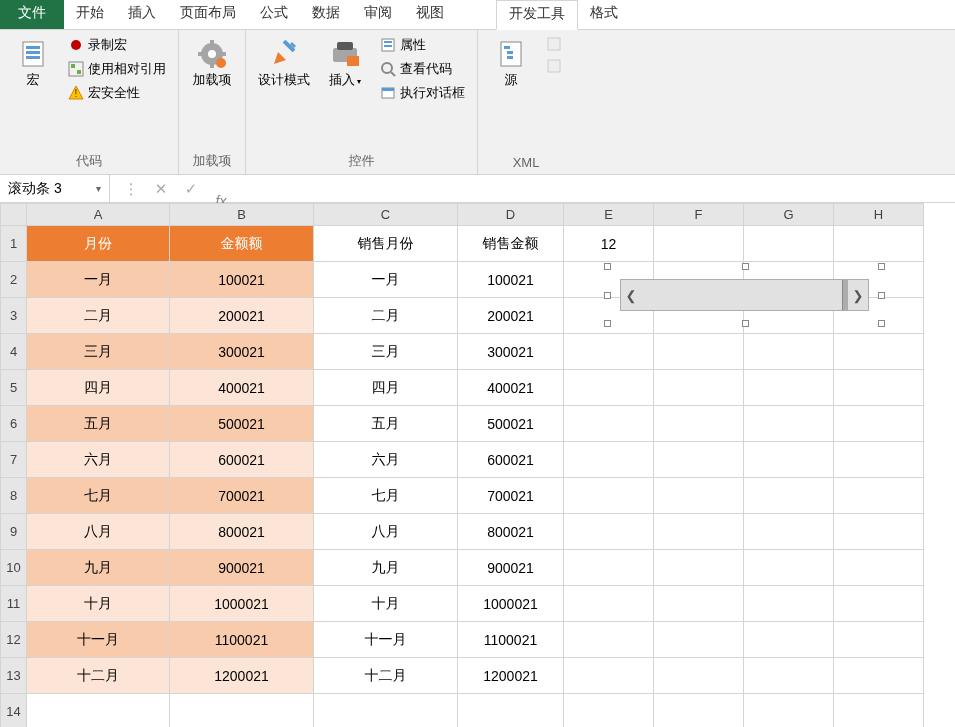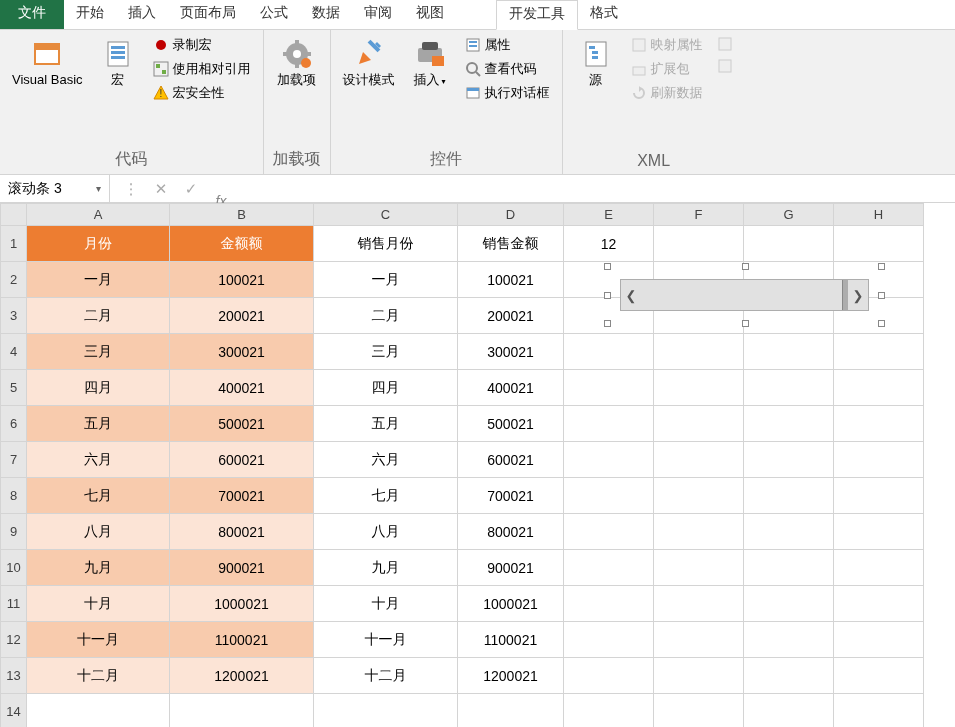--- a/index.html
+++ b/index.html
@@ -8,21 +8,21 @@
     
     .tab-bar { display: flex; background: #fff; height: 30px; border-bottom: 1px solid #d4d4d4; }
     .tab { padding: 4px 12px; font-size: 14px; cursor: pointer; color: #333; }
     .tab.file { background: #217346; color: #fff; padding: 4px 18px; }
     .tab.active { background: #fff; border: 1px solid #d4d4d4; border-bottom: 1px solid #fff; margin-bottom: -1px; margin-left: 40px; }
     
     
     .ribbon { display: flex; height: 145px; background: #f1f1f1; border-bottom: 1px solid #d4d4d4; }
     .ribbon-group { display: flex; flex-direction: column; border-right: 1px solid #d4d4d4; padding: 4px 8px 2px 8px; }
     .ribbon-group-content { flex: 1; display: flex; align-items: flex-start; gap: 6px; }
-    .ribbon-group-label { text-align: center; font-size: 16px; color: #666; padding: 2px 0; }
+    .ribbon-group-label { text-align: center; font-size: 13px; color: #666; padding: 2px 0; }
     .ribbon-btn-large { display: flex; flex-direction: column; align-items: center; gap: 2px; padding: 4px; cursor: pointer; min-width: 50px; }
     .ribbon-btn-large .icon { width: 32px; height: 32px; display: flex; align-items: center; justify-content: center; }
     .ribbon-btn-large .label { font-size: 13px; text-align: center; line-height: 1.3; }
     .ribbon-btn-small { display: flex; align-items: center; gap: 4px; padding: 2px 4px; cursor: pointer; font-size: 13px; white-space: nowrap; }
     .ribbon-btn-small .icon { width: 16px; height: 16px; display: flex; align-items: center; justify-content: center; }
     .ribbon-col { display: flex; flex-direction: column; gap: 2px; }
     .disabled { color: #aaa; }
     .dropdown-arrow { font-size: 8px; margin-left: 2px; }
     
     
@@ -82,29 +82,20 @@
   <div class="tab">格式</div>
 </div>
 
 <div class="ribbon">
 
   <div class="ribbon-group">
     <div class="ribbon-group-content">
       <div class="ribbon-btn-large">
         <span class="icon">
             <svg width="32" height="32">
-              <rect x="4" y="6" width="24" height="20" fill="#fff" stroke="#e68a3c" stroke-width="2"></rect>
-              <rect x="4" y="6" width="24" height="6" fill="#e68a3c"></rect>
-            </svg>
-          </span>
-        <span class="label">Visual Basic</span>
-      </div>
-      <div class="ribbon-btn-large">
-        <span class="icon">
-            <svg width="32" height="32">
               <rect x="6" y="4" width="20" height="24" fill="#fff" stroke="#888"></rect>
               <rect x="9" y="8" width="14" height="3" fill="#5b9bd5"></rect>
               <rect x="9" y="13" width="14" height="3" fill="#5b9bd5"></rect>
               <rect x="9" y="18" width="14" height="3" fill="#5b9bd5"></rect>
             </svg>
           </span>
         <span class="label">宏</span>
       </div>
       <div class="ribbon-col">
         <div class="ribbon-btn-small">
@@ -220,47 +211,20 @@
       <div class="ribbon-btn-large">
         <span class="icon">
             <svg width="32" height="32">
               <rect x="6" y="4" width="20" height="24" fill="#fff" stroke="#888"></rect>
               <rect x="9" y="8" width="6" height="3" fill="#5b9bd5"></rect>
               <rect x="12" y="13" width="6" height="3" fill="#5b9bd5"></rect>
               <rect x="12" y="18" width="6" height="3" fill="#5b9bd5"></rect>
             </svg>
           </span>
         <span class="label">源</span>
-      </div>
-      <div class="ribbon-col">
-        <div class="ribbon-btn-small disabled">
-          <span class="icon">
-              <svg width="16" height="16">
-                <rect x="2" y="2" width="12" height="12" fill="#eee" stroke="#ccc"></rect>
-              </svg>
-            </span>
-          <span>映射属性</span>
-        </div>
-        <div class="ribbon-btn-small disabled">
-          <span class="icon">
-              <svg width="16" height="16">
-                <rect x="2" y="6" width="12" height="8" fill="#eee" stroke="#ccc"></rect>
-              </svg>
-            </span>
-          <span>扩展包</span>
-        </div>
-        <div class="ribbon-btn-small disabled">
-          <span class="icon">
-              <svg width="16" height="16">
-                <path d="M8 3 a5 5 0 1 1 -5 5" fill="none" stroke="#ccc" stroke-width="2"></path>
-                <polygon points="8,1 11,4 8,7" fill="#ccc"></polygon>
-              </svg>
-            </span>
-          <span>刷新数据</span>
-        </div>
       </div>
       <div class="ribbon-col">
         <div class="ribbon-btn-small disabled">
             <span class="icon">
               <svg width="16" height="16">
                 <rect x="2" y="2" width="12" height="12" fill="#eee" stroke="#ccc"></rect>
               </svg>
             </span>
           </div>
         <div class="ribbon-btn-small disabled">

